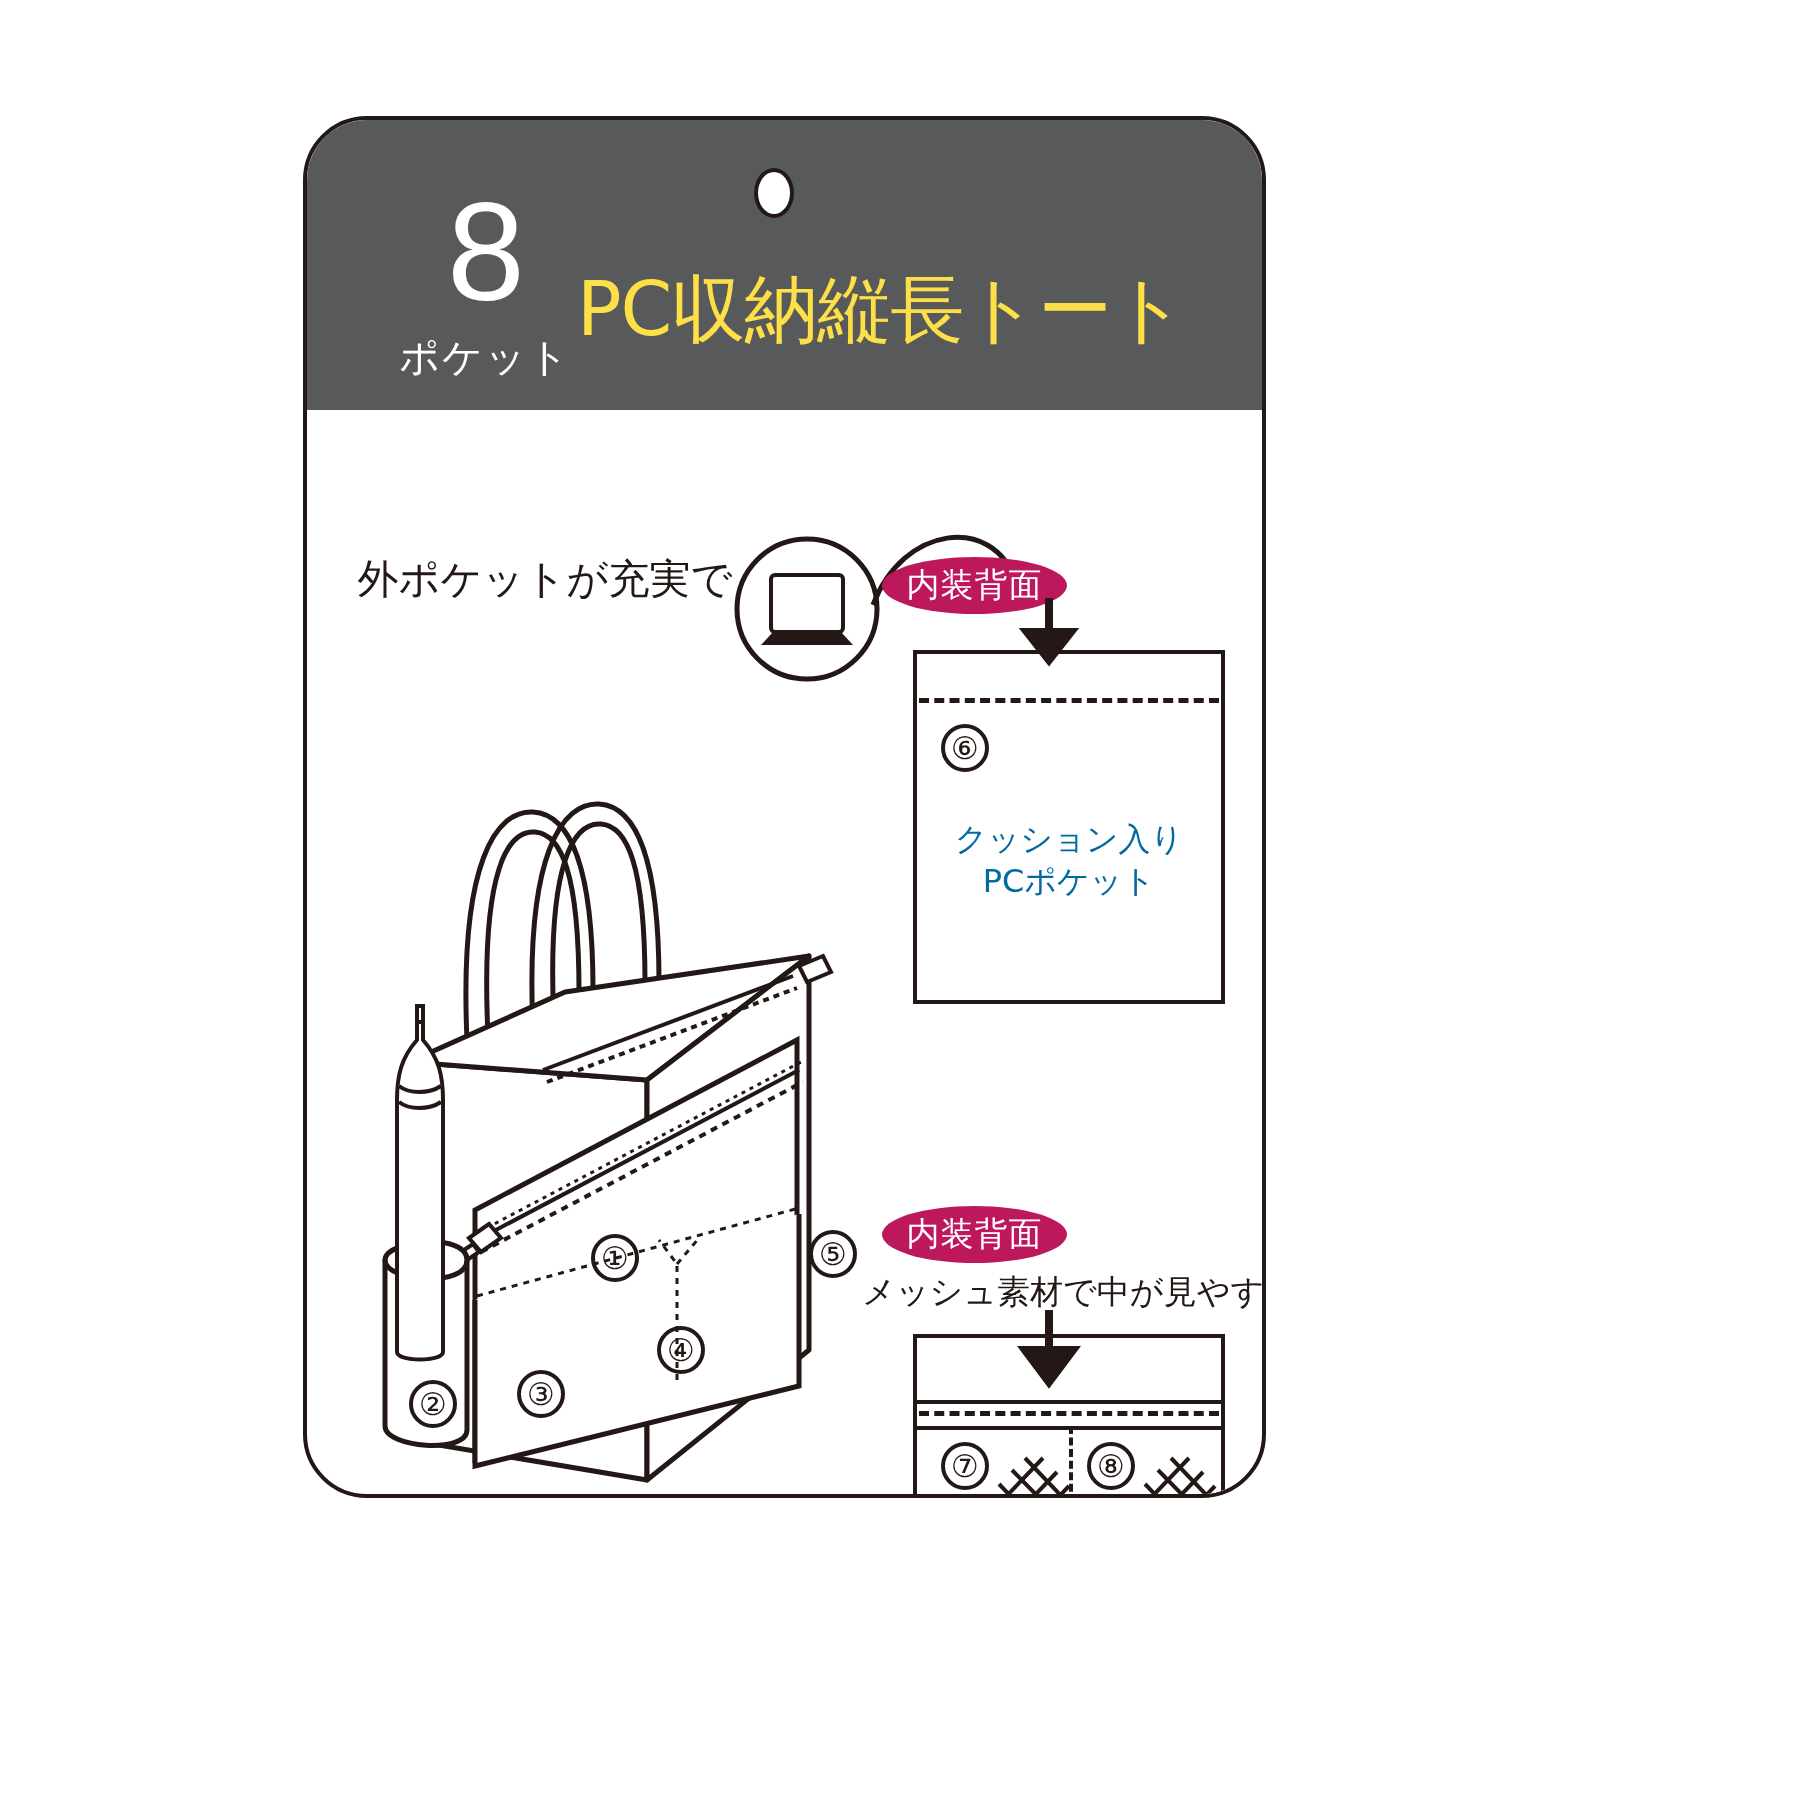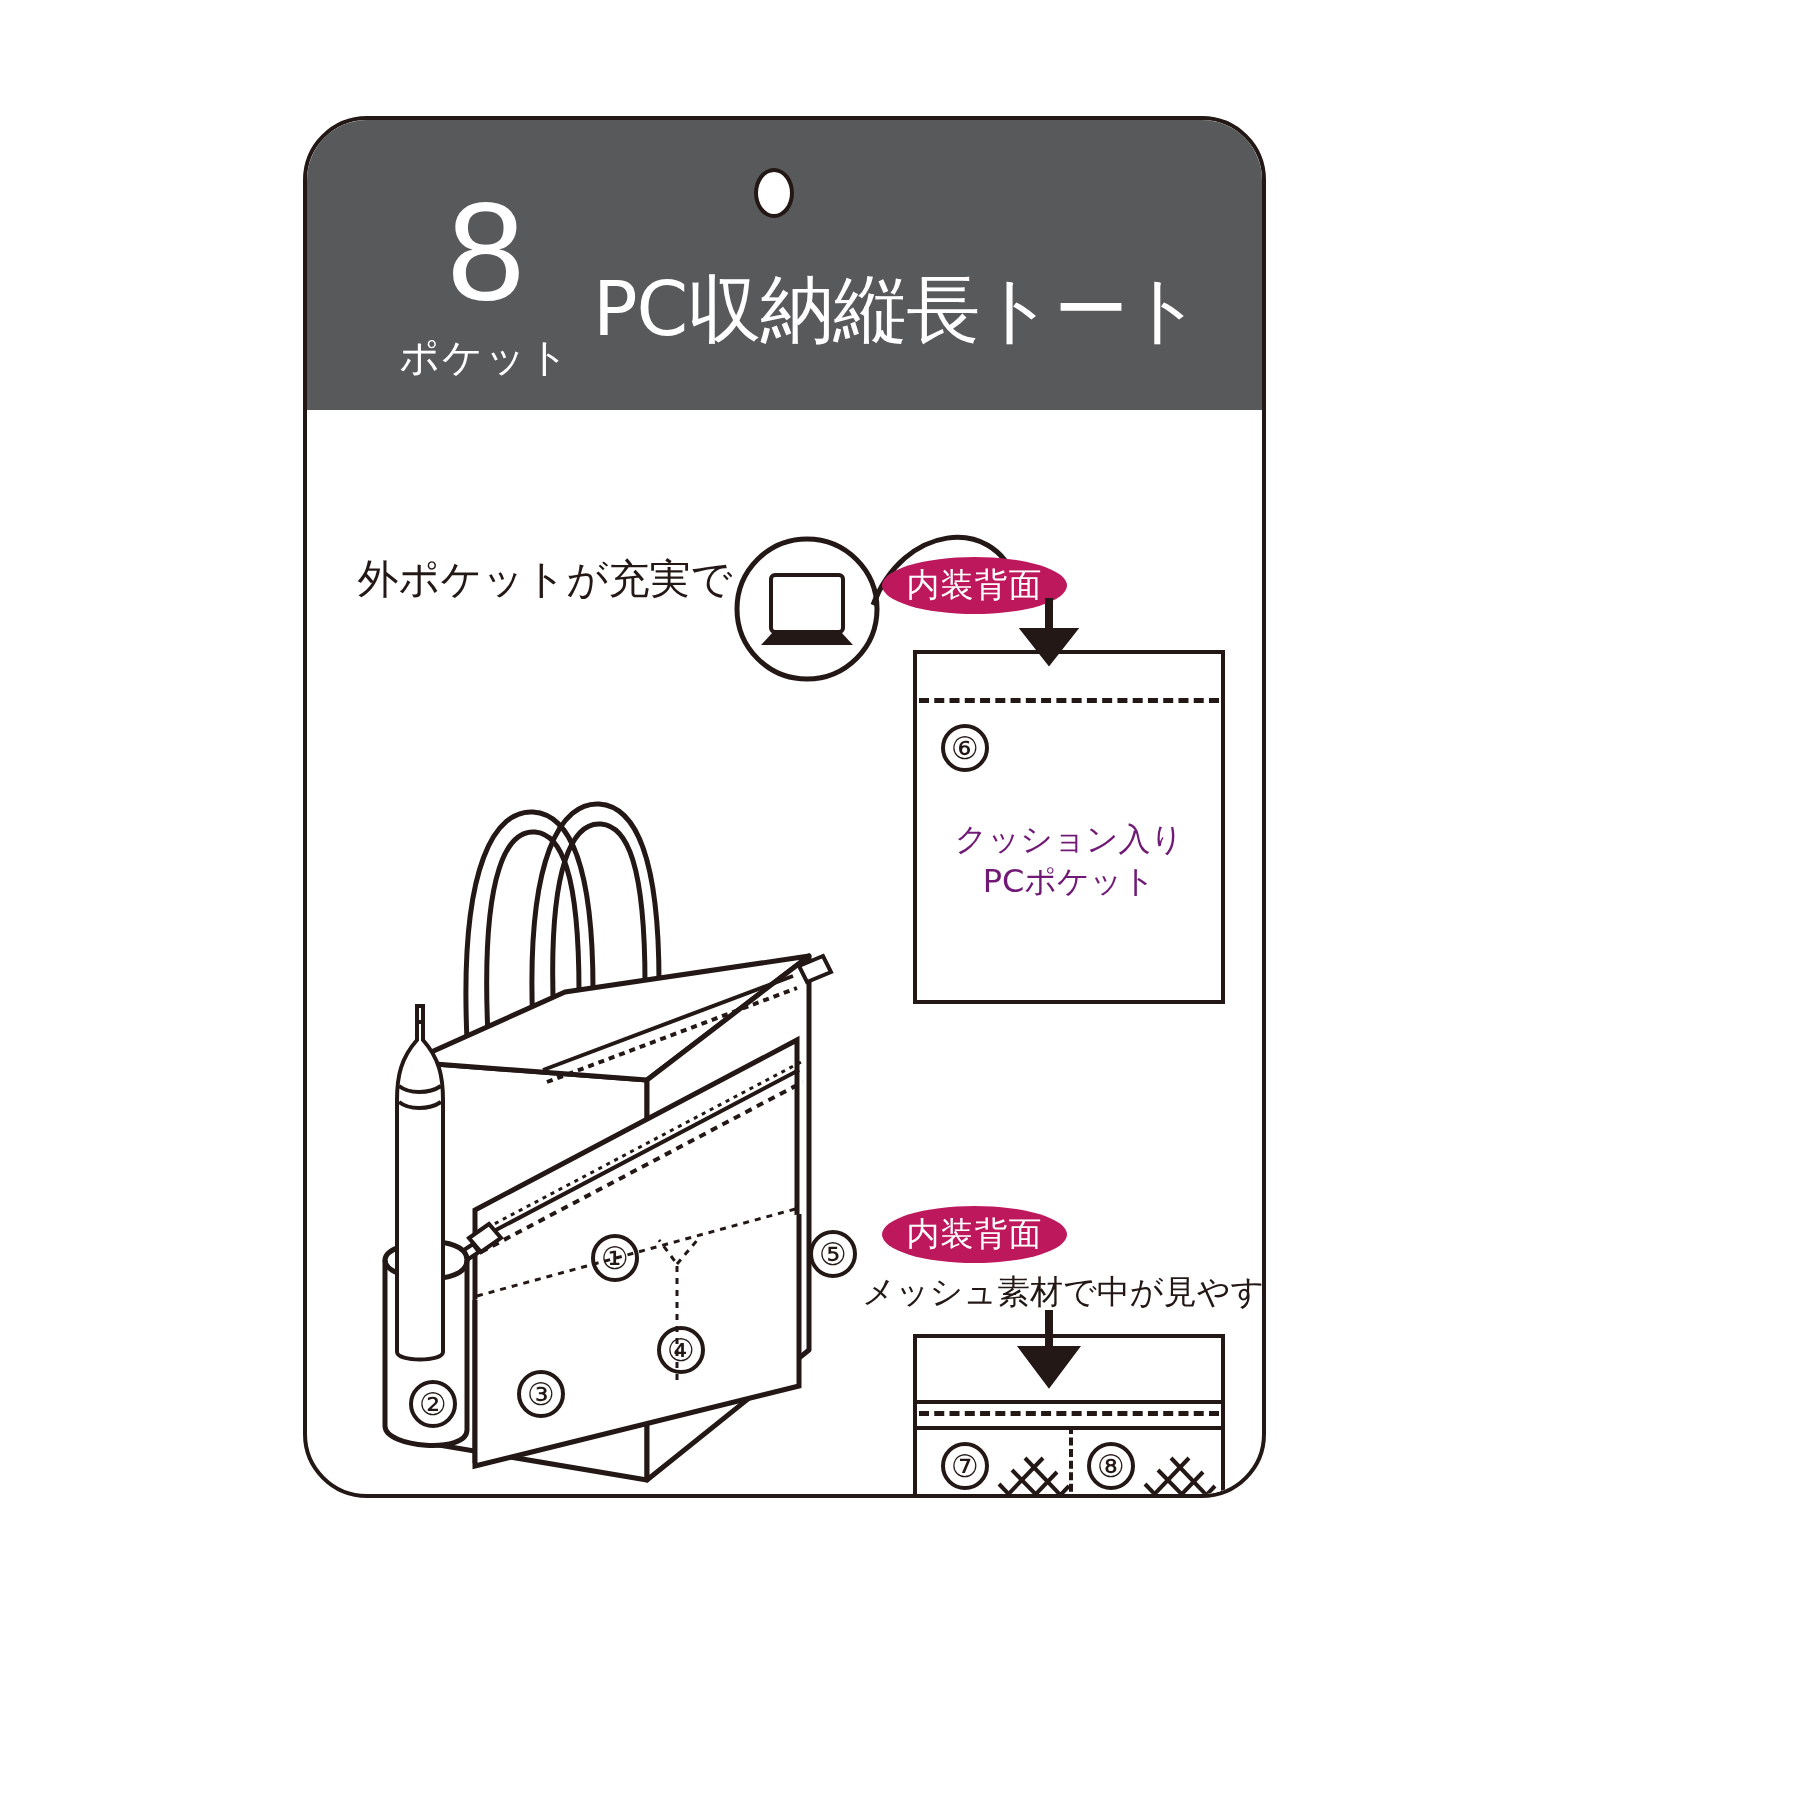--- a/index.html
+++ b/index.html
@@ -26,21 +26,21 @@
   }
   .count-num{
     font-size:140px;line-height:120px;font-weight:300;letter-spacing:-2px;
     font-family:"Liberation Sans",sans-serif;
   }
   .count-unit{
     font-size:40px;line-height:46px;margin-top:22px;letter-spacing:2px;
     font-family:"DejaVu Sans",sans-serif;
   }
   .tag-title{
-    position:absolute;left:286px;top:150px;width:650px;color:#ffffff;
+    position:absolute;left:270px;top:150px;width:650px;color:#fde047;
     font-size:74px;line-height:78px;letter-spacing:-1px;white-space:nowrap;
     font-family:"DejaVu Sans",sans-serif;
   }
 
   
   .body-area{position:absolute;left:0;top:290px;width:100%;height:1088px;}
 
   .lead-text{
     position:absolute;left:48px;top:93px;width:380px;text-align:center;
     color:#231815;font-size:41px;line-height:56px;letter-spacing:0px;
@@ -79,21 +79,21 @@
 
   .num-circle{
     position:absolute;border:4px solid #231815;border-radius:50%;
     width:48px;height:48px;box-sizing:border-box;
     display:flex;align-items:center;justify-content:center;
     color:#231815;font-size:31px;line-height:1;background:transparent;
     font-family:"DejaVu Sans",sans-serif;
   }
   .pc-pocket-text{
     position:absolute;left:606px;top:408px;width:312px;text-align:center;
-    color:#701a75;font-size:32px;line-height:42px;
+    color:#0369a1;font-size:32px;line-height:42px;
     font-family:"DejaVu Sans",sans-serif;
   }
 
   
   .bag-illus{position:absolute;left:40px;top:330px;width:520px;height:740px;}
 
   .arrow-svg,.bag-svg,.laptop-svg,.mesh-svg{display:block;}
   svg{overflow:visible;}
 </style>
 </head>

